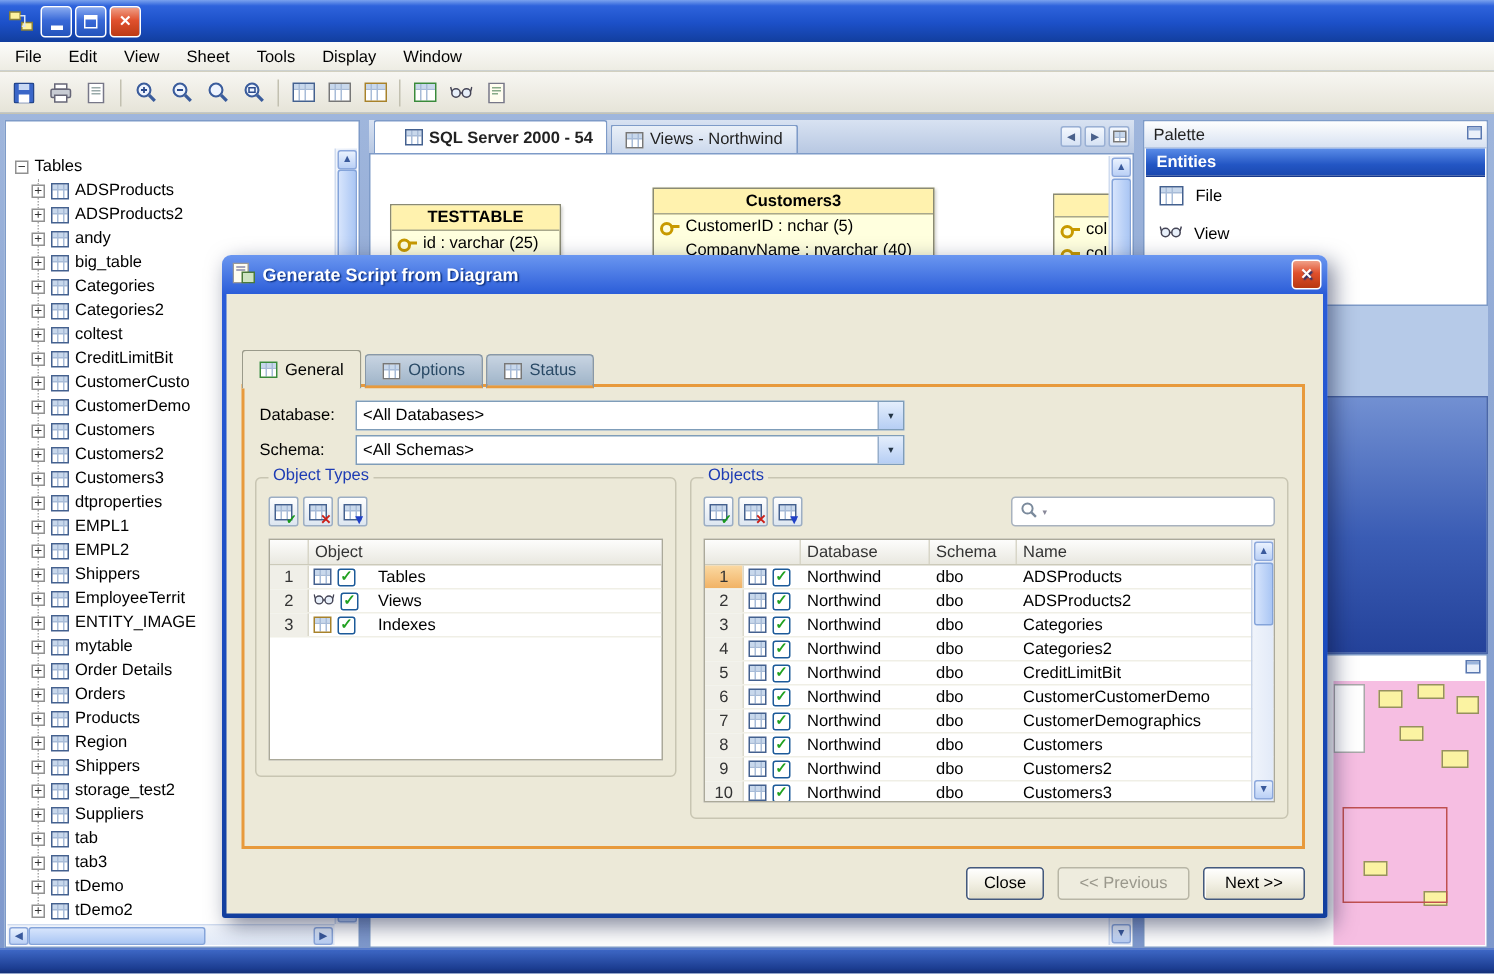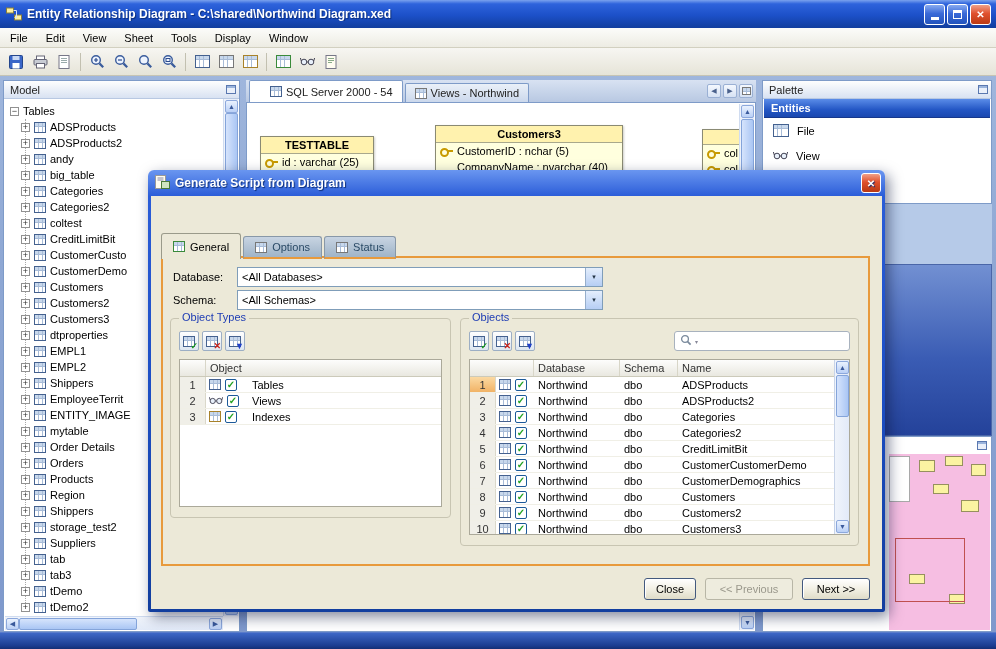--- a/index.html
+++ b/index.html
@@ -53,21 +53,21 @@
 .it-green{border-color:#3A8A3A;}
 .it-amber{border-color:#A8822A;}
 .it-gray{border-color:#777;}
 .big-ic{width:15px;height:13px;}
 .cbx{width:12px;height:12px;border:1px solid #1C5A99;border-radius:2px;background:#fff;color:#21A121;font-size:10px;line-height:10px;font-weight:bold;display:flex;align-items:center;justify-content:center;flex:none;}
 
 
 .canvas-panel{position:absolute;left:246px;top:80px;width:510px;height:552px;}
 .tab-bar{position:absolute;left:0;top:0;right:0;height:22px;display:flex;align-items:flex-end;gap:2px;background:linear-gradient(180deg,#D8E2F2,#B8C8E2);padding:0 3px;}
 .ctab{height:19px;display:flex;align-items:center;gap:4px;padding:0 9px;border:1px solid #7E9BC8;border-bottom:none;border-radius:2px 2px 0 0;background:linear-gradient(180deg,#EAF0F8,#CBD8EC);color:#222;white-space:nowrap;}
-.ctab.active{height:22px;background:#fff;font-weight:normal;position:relative;z-index:2;padding-left:20px;}
+.ctab.active{height:22px;background:#fff;font-weight:bold;position:relative;z-index:2;padding-left:20px;}
 .tab-nav{margin-left:auto;display:flex;gap:2px;align-items:center;padding-bottom:4px;}
 .tn-btn{width:14px;height:14px;display:flex;align-items:center;justify-content:center;font-size:7px;color:#4A618C;border:1px solid #9AB0D4;border-radius:2px;background:linear-gradient(180deg,#F4F8FE,#D6E2F4);}
 .canvas{position:absolute;left:0;top:22px;right:0;bottom:0;background:#fff;border:1px solid #7E9BC8;overflow:hidden;}
 .canvas-vscroll{right:1px;top:1px;bottom:1px;border-left:1px solid #D0DCF0;}
 .entity{position:absolute;background:#FFFFDE;border:1px solid #8A8A74;box-shadow:1px 1px 2px rgba(60,60,40,.25);}
 .entity-header{height:17px;display:flex;align-items:center;justify-content:center;background:#FFF2AE;border-bottom:1px solid #A8A88C;font-weight:bold;overflow:hidden;}
 .entity-field{height:16px;display:flex;align-items:center;gap:3px;padding:0 5px 0 4px;white-space:nowrap;overflow:hidden;}
 .key-slot{flex:none;width:14px;height:9px;position:relative;}
 .key-slot.has-key::before{content:"";position:absolute;left:0;top:1px;width:5px;height:5px;border:2px solid #C89A00;border-radius:50%;}
 .key-slot.has-key::after{content:"";position:absolute;left:7px;top:3px;width:6px;height:2px;background:#C89A00;box-shadow:3px 2px 0 -1px #C89A00;}
@@ -147,21 +147,20 @@
 <div id="app">
 
   <div class="titlebar">
     <span class="app-icon">
       <svg width="16" height="14" viewBox="0 0 16 14">
           <rect x="0.5" y="1" width="7" height="5" fill="#FFF2A0" stroke="#887F3A"></rect>
           <rect x="8.5" y="8" width="7" height="5" fill="#FFF2A0" stroke="#887F3A"></rect>
           <path d="M7.5 3.5h3v7h-2" fill="none" stroke="#D8E4F4"></path>
         </svg>
     </span>
-    <span class="title-text">Entity Relationship Diagram - C:\shared\Northwind Diagram.xed</span>
     <span class="win-btns">
       <span class="wbtn">
           <span class="minbar"></span>
         </span>
       <span class="wbtn">
           <span class="maxbox"></span>
         </span>
       <span class="wbtn close">
           <span>✕</span>
         </span>
@@ -254,24 +253,20 @@
         <svg width="12" height="14" viewBox="0 0 12 14">
           <rect x="1" y="0.5" width="10" height="13" fill="#FFFDF0" stroke="#778"></rect>
           <line x1="3" y1="3.5" x2="9" y2="3.5" stroke="#8A8"></line>
           <line x1="3" y1="5.5" x2="9" y2="5.5" stroke="#8A8"></line>
           <line x1="3" y1="7.5" x2="7" y2="7.5" stroke="#8A8"></line>
         </svg>
       </span>
   </div>
 
   <div class="panel model-panel">
-    <div class="panel-header">
-      <span class="ph-title">Model</span>
-      <span><span class="float-ic"></span></span>
-    </div>
     <div class="model-tree">
       <div class="tree-item">
         <span class="expander">−</span>
         <span class="tree-label">Tables</span>
       </div>
       <div class="tree-children">
 
           <div class="tree-item">
             <span class="expander">+</span>
             <span class="icon-table"></span>

